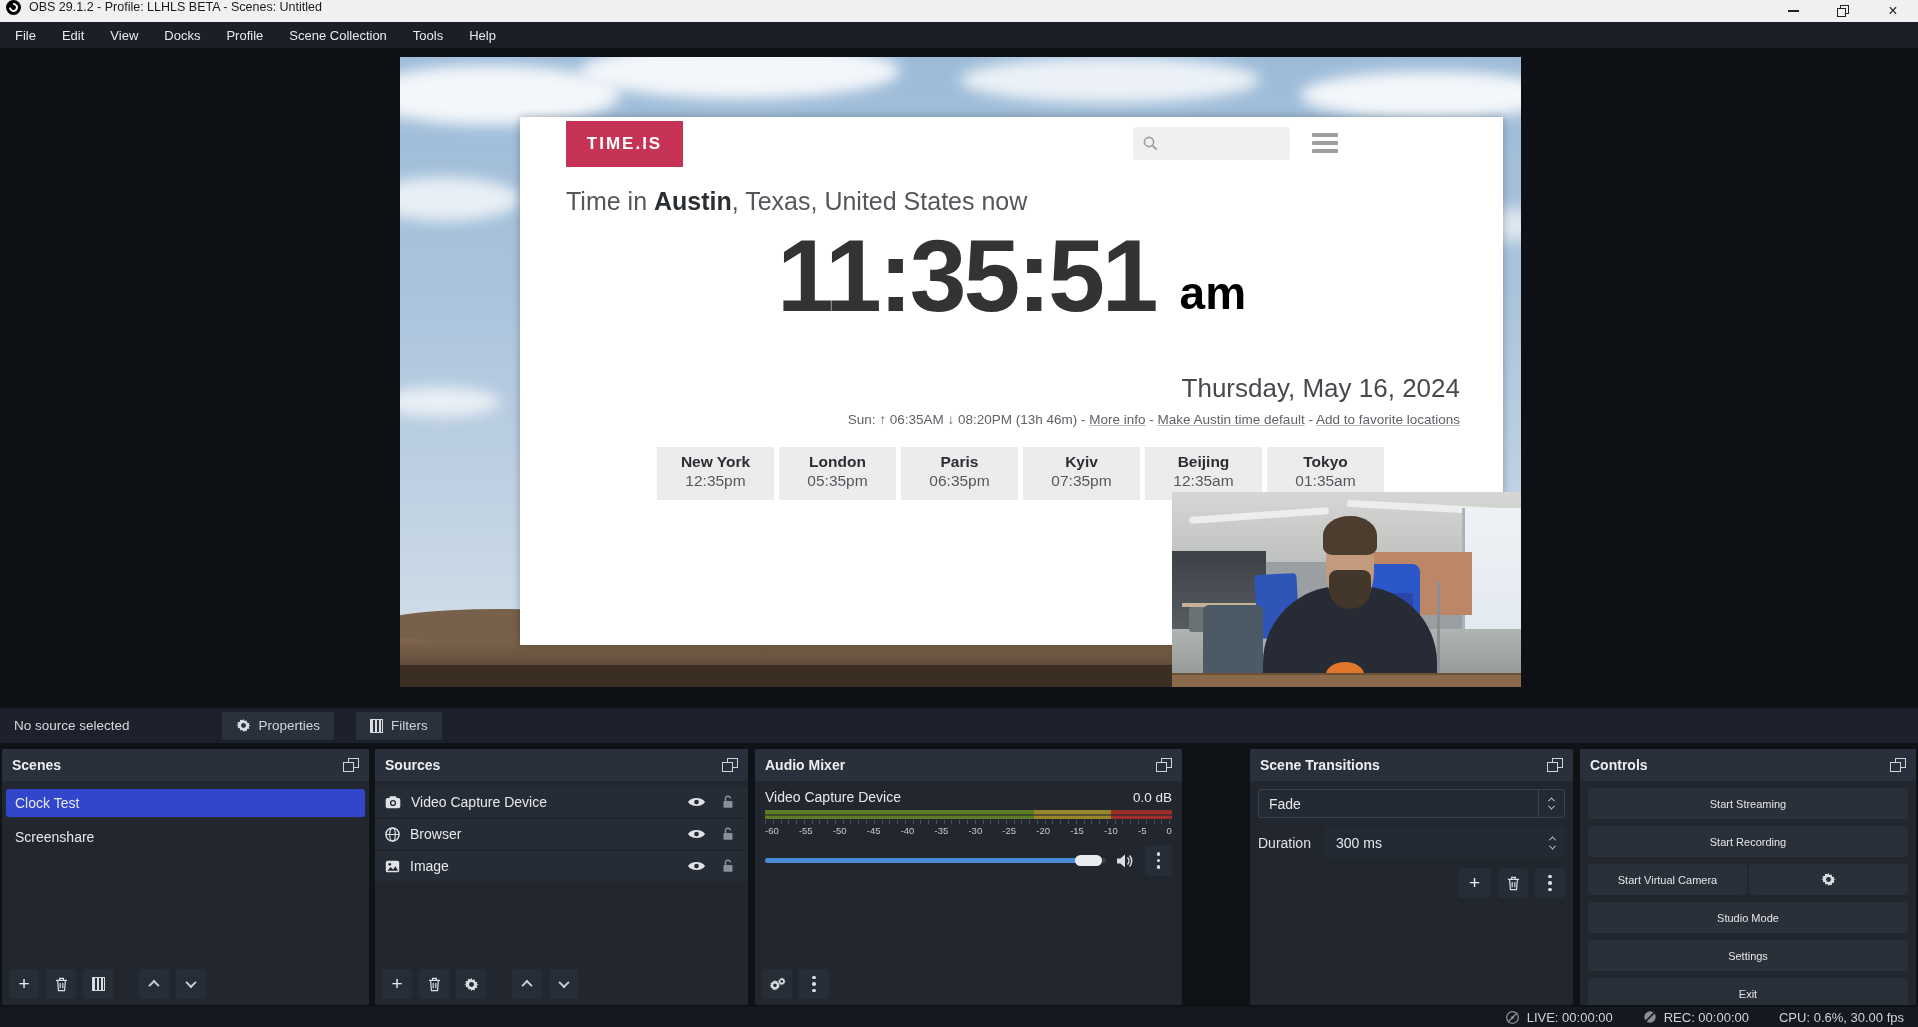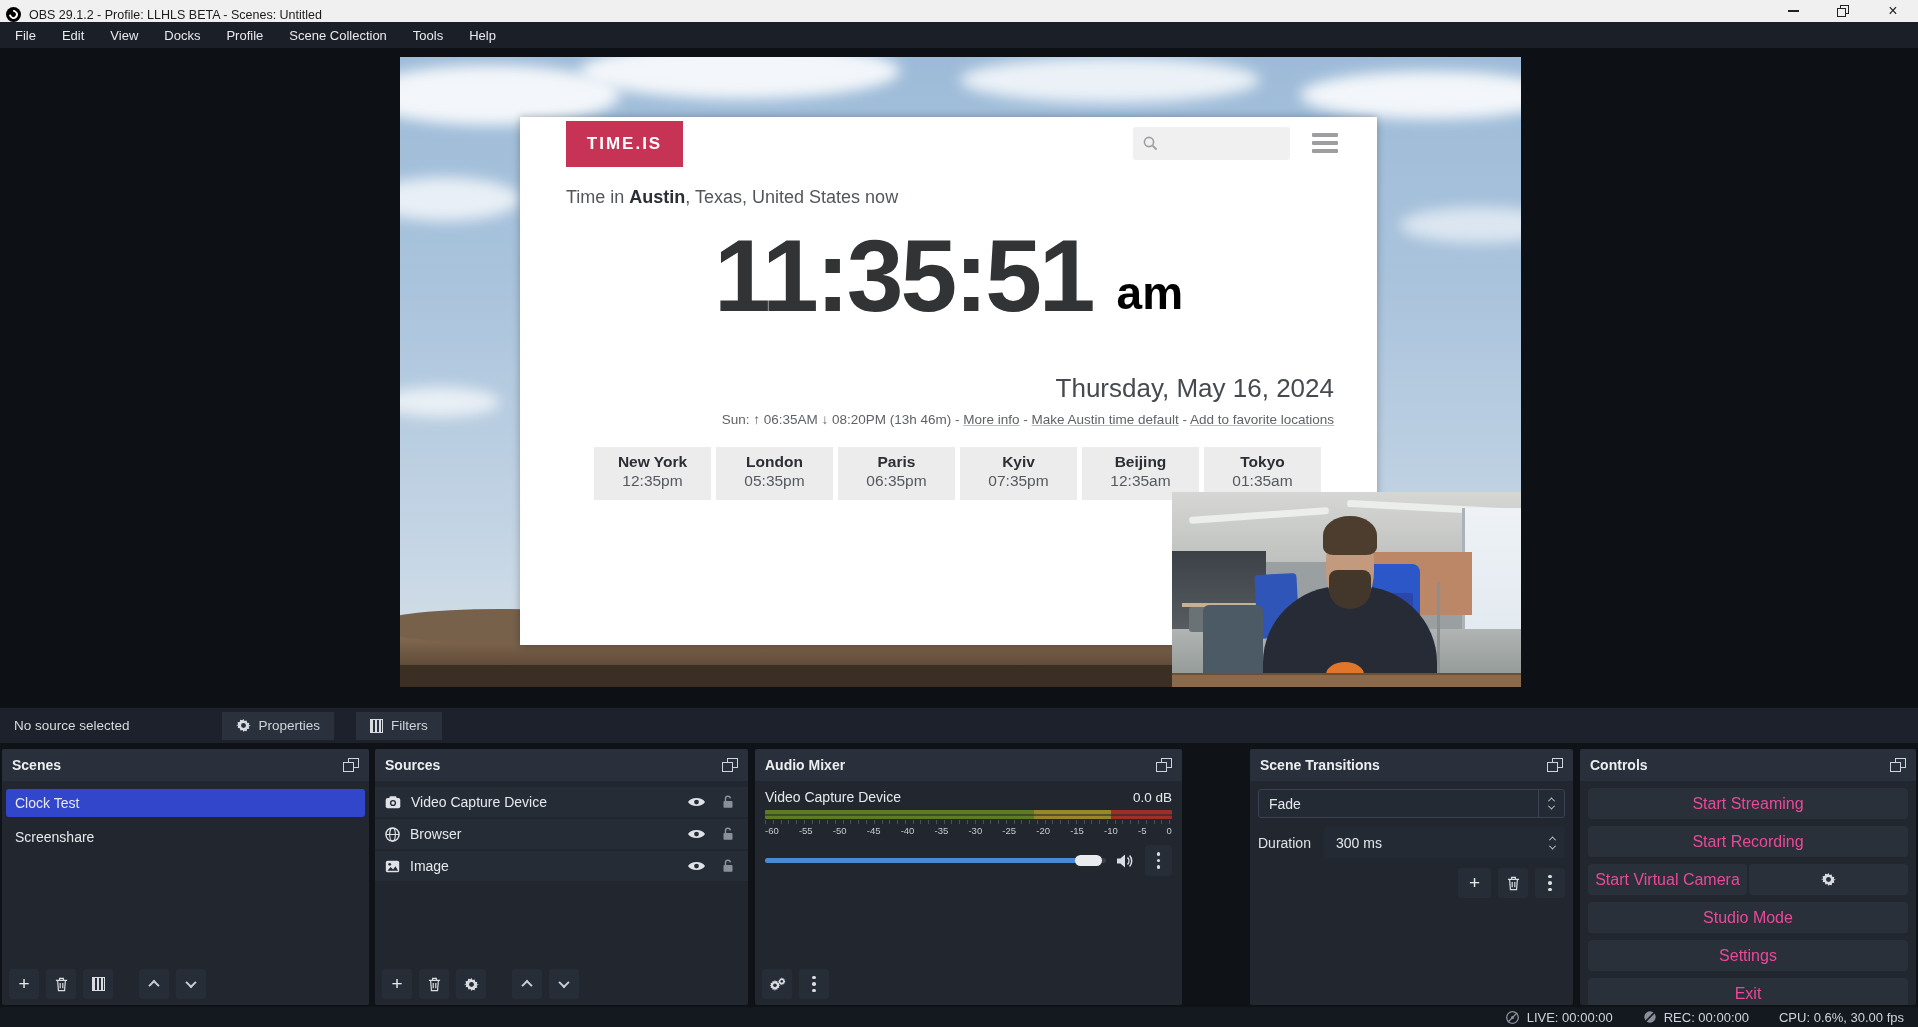--- a/index.html
+++ b/index.html
@@ -2,21 +2,21 @@
 <html><head>
 <meta charset="utf-8">
 <style>
   * { margin:0; padding:0; box-sizing:border-box; }
   html,body { width:1918px; height:1027px; overflow:hidden; background:#0d1014;
     font-family:"Liberation Sans","DejaVu Sans",sans-serif; }
   #app { position:relative; width:1918px; height:1027px; }
 
   
   .titlebar { position:absolute; top:0; left:0; width:100%; height:22px; background:#f0f0f0;
-    display:flex; align-items:flex-end; }
+    display:flex; align-items:flex-start; }
   .obs-logo { width:15px; height:15px; border-radius:50%; background:#000; margin:0 8px 0 6px; position:relative; flex:none;}
   .obs-logo::after { content:''; position:absolute; width:5px; height:5px; border:2px solid #fff;
     border-left-color:transparent; border-radius:50%; top:2.5px; left:3px; transform:rotate(40deg); }
   .title-text { font-size:12.5px; color:#1b1b1b; }
   .win-btns { margin-left:auto; display:flex; height:100%; }
   .win-btn { width:50px; display:flex; align-items:center; justify-content:center; height:100%; color:#222; }
   .min-glyph { width:11px; height:1.5px; background:#222; display:block; }
   .restore-glyph { position:relative; width:12px; height:12px; display:block; }
   .restore-glyph::before { content:''; position:absolute; left:3px; top:0; width:7px; height:7px; border:1.2px solid #222; }
   .restore-glyph::after { content:''; position:absolute; left:0; top:3px; width:7px; height:7px; border:1.2px solid #222; background:#f0f0f0; }
@@ -31,30 +31,30 @@
   .preview-wrap { position:absolute; top:48px; left:0; width:100%; height:659px; background:#0d1014; }
   .canvas { position:absolute; left:400px; top:9px; width:1121px; height:630px; overflow:hidden;
     background:linear-gradient(180deg,#9dbbd8 0%,#a9c3dc 35%,#c3d4e4 75%,#d8e2ea 100%); }
   .cloud { position:absolute; background:#fff; border-radius:50%; filter:blur(7px); opacity:.88; }
   .desert { position:absolute; left:0; bottom:0; width:100%; height:60px;
     background:linear-gradient(180deg,#8a7158 0%,#6e5742 45%,#473728 100%); }
   .hill { position:absolute; background:#77614b; border-radius:50%; }
   .desert-fg { position:absolute; left:0; bottom:0; width:100%; height:22px; background:#3b2f23; }
 
   
-  .card { position:absolute; left:120px; top:60px; width:857px; height:528px; background:#fff;
+  .card { position:absolute; left:120px; top:60px; width:983px; height:528px; background:#fff;
     box-shadow:0 0 8px rgba(0,0,0,.28); z-index:2; }
   .ti-logo { position:absolute; left:46px; top:4px; width:117px; height:46px; background:#c73355;
     display:flex; align-items:center; justify-content:center; color:#fff; font-weight:700;
     font-size:17px; letter-spacing:2px; }
   .ti-search { position:absolute; left:613px; top:10px; width:157px; height:33px; background:#f0f0f0;
     border-radius:3px; display:flex; align-items:center; padding-left:9px; }
   .ti-burger { position:absolute; left:792px; top:16px; display:flex; flex-direction:column; gap:4px; }
   .ti-burger span { width:26px; height:4px; background:#9c9ea0; border-radius:1px; display:block; }
-  .ti-heading { position:absolute; left:46px; top:70px; font-size:18px; color:#53565b; }
+  .ti-heading { position:absolute; left:46px; top:70px; font-size:25px; color:#53565b; }
   .ti-heading b { font-weight:800; color:#2b2e33; }
   .ti-clock-row { position:absolute; left:0; right:0; top:106px; display:flex; justify-content:center; align-items:flex-end; }
   .ti-clock { font-size:102px; font-weight:700; color:#313335; letter-spacing:-3px; line-height:1.05; }
   .ti-ampm { font-size:46px; font-weight:700; color:#000000; margin-left:24px; padding-bottom:10px; }
   .ti-date { position:absolute; right:43px; top:256px; font-size:26px; color:#46494e; }
   .ti-sun { position:absolute; right:43px; top:295px; font-size:13.5px; color:#5f6368; white-space:nowrap; }
   .ti-sun a { color:#5f6368; text-decoration:underline; text-decoration-color:#b9bcbe; }
   .ti-cities { position:absolute; left:0; right:0; top:330px; display:flex; justify-content:center;
     gap:5px; transform:translateX(9px); }
   .city-box { width:117px; height:53px; background:#ececed; text-align:center; padding-top:6px; }
@@ -160,22 +160,22 @@
     flex-direction:column; align-items:center; justify-content:center; gap:3px; }
   .tr-durrow { display:flex; align-items:center; margin-top:9px; }
   .tr-durlabel { font-size:14px; color:#dfe3e8; width:66px; }
   .tr-durfield { flex:1; height:31px; background:#242a34; border-radius:3px; display:flex; align-items:center; }
   .tr-durval { flex:1; padding-left:12px; font-size:14px; color:#e6e9ec; }
   .tr-durspin { width:26px; display:flex; flex-direction:column; align-items:center; gap:4px; }
   .tr-btnrow { display:flex; justify-content:flex-end; gap:7px; margin-top:10px; }
 
   
   .ctl-body { padding:7px 8px; display:flex; flex-direction:column; gap:7px; }
-  .ctl-btn { height:31px; background:#2a303a; border-radius:4px; border:none; font-size:16px;
-    color:#ec4899; width:100%; display:flex; align-items:center; justify-content:center; }
+  .ctl-btn { height:31px; background:#2a303a; border-radius:4px; border:none; font-size:11px;
+    color:#e5e5e5; width:100%; display:flex; align-items:center; justify-content:center; }
   .ctl-vrow { display:flex; gap:2px; }
   .ctl-vrow .ctl-btn { flex:1; }
   .ctl-gear { width:34px; flex:none; }
 
   
   .statusbar { position:absolute; top:1007px; left:0; width:100%; height:20px; background:#14181f;
     display:flex; align-items:center; justify-content:flex-end; gap:8px; padding-right:14px;
     font-size:13px; color:#cfd3d9; }
   .sb-group { display:flex; align-items:center; gap:7px; }
   .sb-gap { width:14px; }

